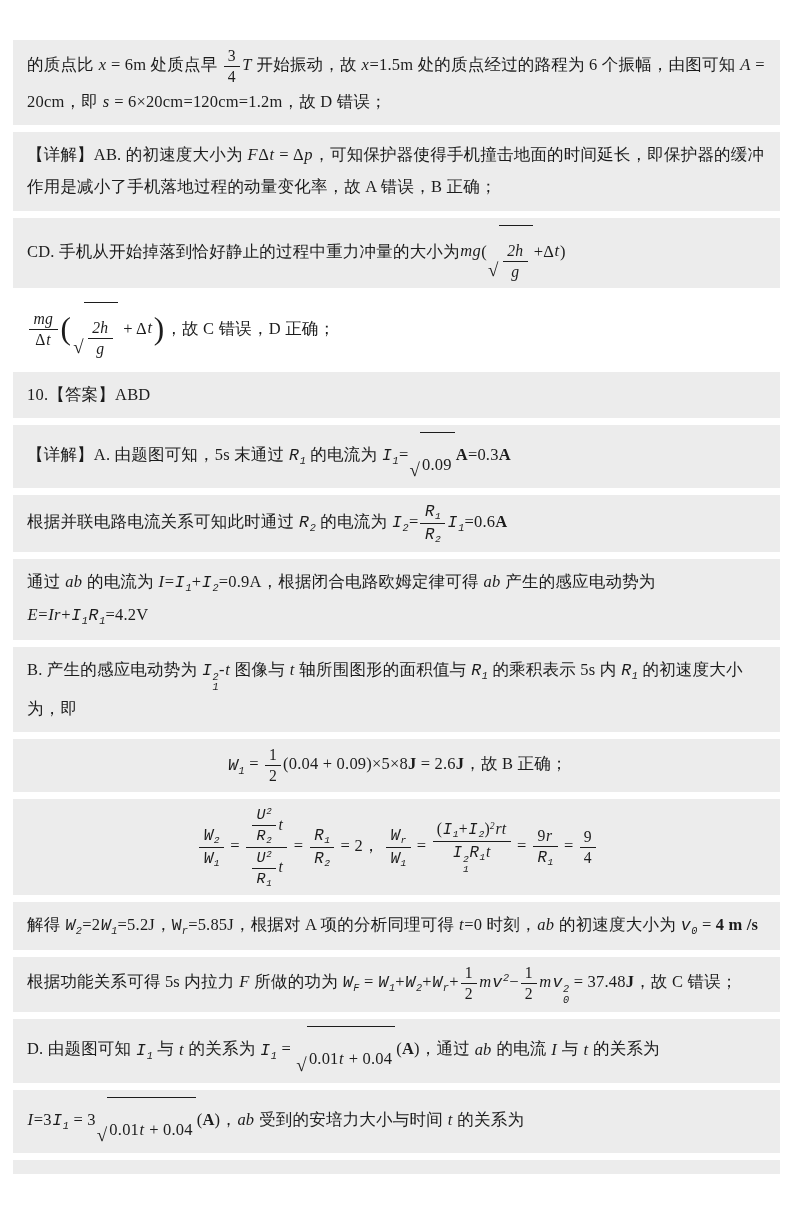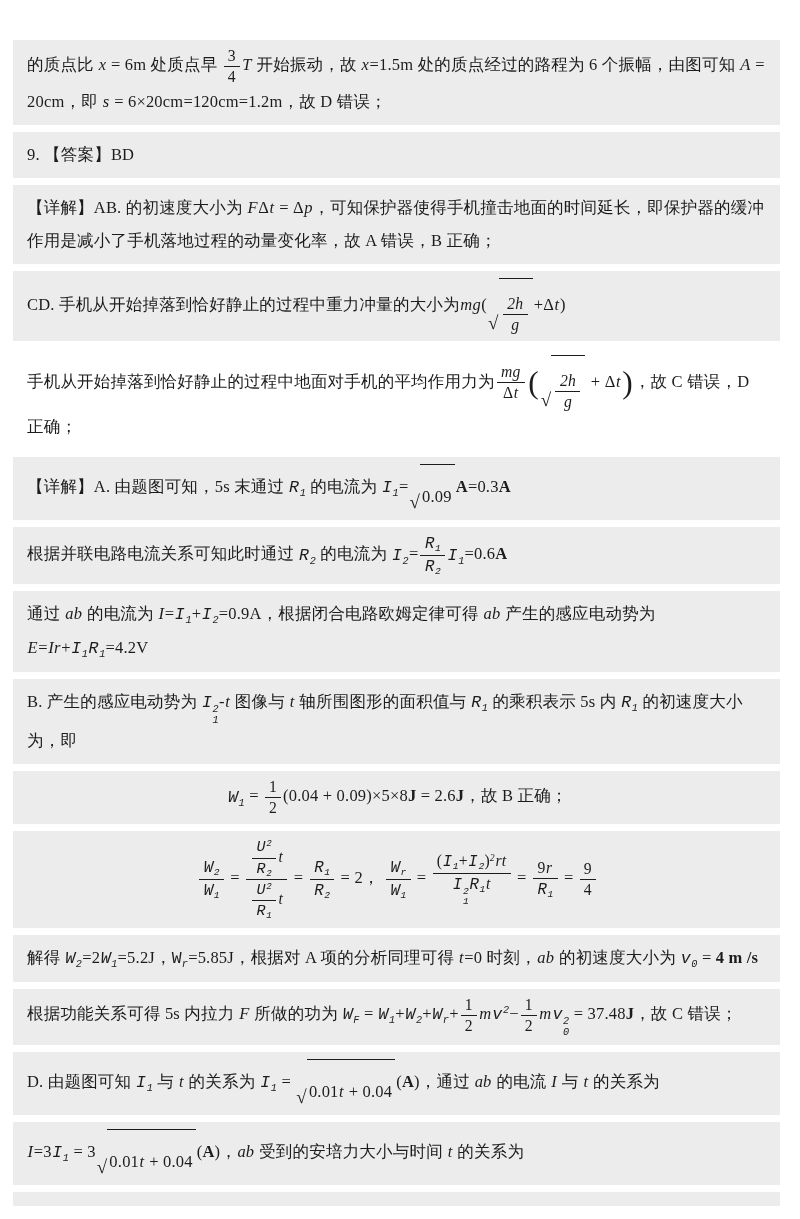--- a/index.html
+++ b/index.html
@@ -62,30 +62,30 @@
     font-size:1.9em; font-weight:300; vertical-align:middle; line-height:0.9;
     padding:0 1px;
   }
 </style>
 </head>
 <body>
 
 <div class="page">
   <div>
       <div class="para"><span class="rm">的质点比 </span><i>x</i><span class="rm"> = 6m 处质点早 </span><span class="frac"><span class="n"><span class="rm">3</span></span><span class="d"><span class="rm">4</span></span></span><i>T</i><span class="rm"> 开始振动，故 </span><i>x</i><span class="rm">=1.5m 处的质点经过的路程为 6 个振幅，由图可知 </span><i>A</i><span class="rm"> = 20cm，即 </span><i>s</i><span class="rm"> = 6×20cm=120cm=1.2m，故 D 错误；</span></div>
-      <div class="para"><span class="rm">9. 【答案】BD</span></div>
       <div class="para"><span class="rm">【详解】AB. 的初速度大小为 </span><i>F</i><span class="rm">Δ</span><i>t</i><span class="rm"> = Δ</span><i>p</i><span class="rm">，可知保护器使得手机撞击地面的时间延长，即保护器的缓冲作用是减小了手机落地过程的动量变化率，故 A 错误，B 正确；</span></div>
       <div class="para"><span class="rm">CD. 手机从开始掉落到恰好静止的过程中重力冲量的大小为</span><i>mg</i><span class="rm">(</span><span class="sqrt">
           <span class="rad">√</span>
           <span class="vinc"><span class="frac"><span class="n"><i>2h</i></span><span class="d"><i>g</i></span></span></span>
         </span><span class="rm">+Δ</span><i>t</i><span class="rm">)</span></div>
-      <div class="para white"><span class="rm">手机从开始掉落到恰好静止的过程中地面对手机的平均作用力为</span><span class="frac"><span class="n"><i>mg</i></span><span class="d"><span class="rm">Δ</span><i>t</i></span></span><span class="big">(</span><span class="sqrt">
+      <div class="para white"><span class="frac"><span class="n"><i>mg</i></span><span class="d"><span class="rm">Δ</span><i>t</i></span></span><span class="big">(</span><span class="sqrt">
           <span class="rad">√</span>
           <span class="vinc"><span class="frac"><span class="n"><i>2h</i></span><span class="d"><i>g</i></span></span></span>
         </span><span class="rm"> + Δ</span><i>t</i><span class="big">)</span><span class="rm">，故 C 错误，D 正确；</span></div>
+      <div class="para"><span class="rm">10.【答案】ABD</span></div>
       <div class="para"><span class="rm">【详解】A. 由题图可知，5s 末通过 </span><span class="var"><i>R</i><sub>1</sub></span><span class="rm"> 的电流为 </span><span class="var"><i>I</i><sub>1</sub></span><span class="rm">=</span><span class="sqrt">
           <span class="rad">√</span>
           <span class="vinc"><span class="rm">0.09</span></span>
         </span><b>A</b><span class="rm">=0.3</span><b>A</b></div>
       <div class="para"><span class="rm">根据并联电路电流关系可知此时通过 </span><span class="var"><i>R</i><sub>2</sub></span><span class="rm"> 的电流为 </span><span class="var"><i>I</i><sub>2</sub></span><span class="rm">=</span><span class="frac"><span class="n"><span class="var"><i>R</i><sub>1</sub></span></span><span class="d"><span class="var"><i>R</i><sub>2</sub></span></span></span><span class="var"><i>I</i><sub>1</sub></span><span class="rm">=0.6</span><b>A</b></div>
       <div class="para"><span class="rm">通过 </span><i>ab</i><span class="rm"> 的电流为 </span><i>I</i><span class="rm">=</span><span class="var"><i>I</i><sub>1</sub></span><span class="rm">+</span><span class="var"><i>I</i><sub>2</sub></span><span class="rm">=0.9A，根据闭合电路欧姆定律可得 </span><i>ab</i><span class="rm"> 产生的感应电动势为 </span><i>E</i><span class="rm">=</span><i>Ir</i><span class="rm">+</span><span class="var"><i>I</i><sub>1</sub></span><span class="var"><i>R</i><sub>1</sub></span><span class="rm">=4.2V</span></div>
       <div class="para"><span class="rm">B. 产生的感应电动势为 </span><span class="var"><i>I</i><span class="ss">
             <span class="ssup">2</span>
             <span class="ssub">1</span>
           </span></span><span class="rm">-</span><i>t</i><span class="rm"> 图像与 </span><i>t</i><span class="rm"> 轴所围图形的面积值与 </span><span class="var"><i>R</i><sub>1</sub></span><span class="rm"> 的乘积表示 5s 内 </span><span class="var"><i>R</i><sub>1</sub></span><span class="rm"> 的初速度大小为，即</span></div>

